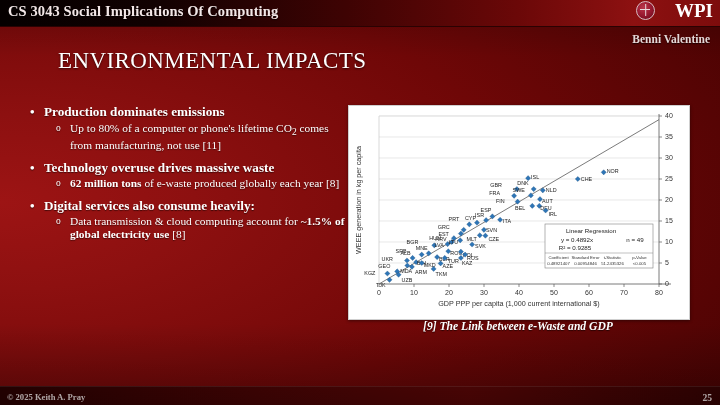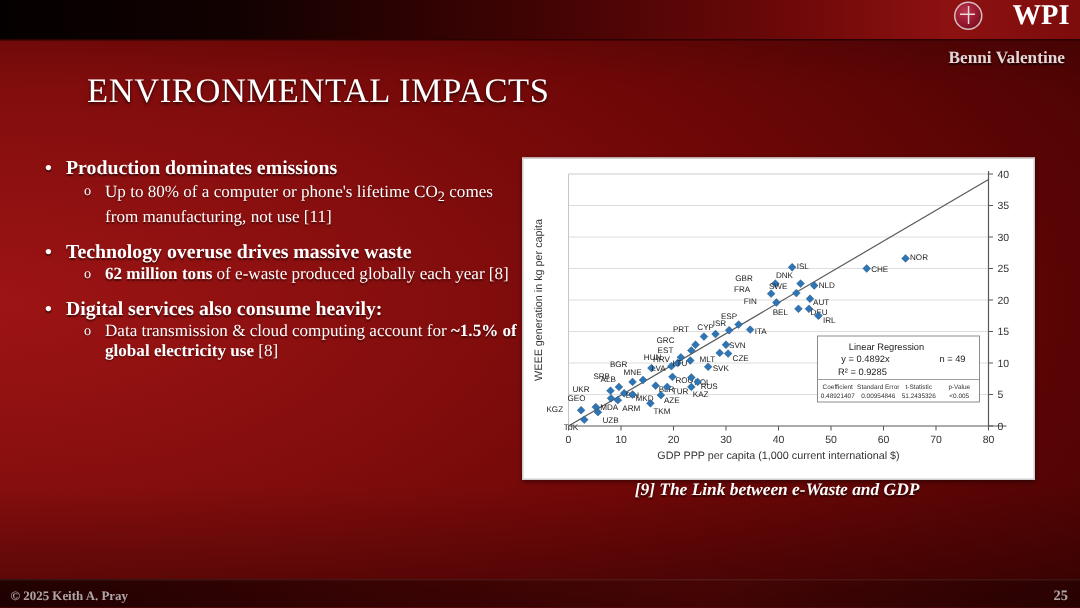--- a/index.html
+++ b/index.html
@@ -127,20 +127,21 @@
   .pt-lab{font-family:"Liberation Sans",sans-serif;font-size:5.4px;fill:#222222;}
   .reg-title{font-family:"Liberation Sans",sans-serif;font-size:6.2px;fill:#222222;}
   .reg-cell{font-family:"Liberation Sans",sans-serif;font-size:4.3px;fill:#333333;}
 </style>
 </head>
 <body>
 
 <div id="slide">
 
   <div id="header">
+    <div id="course-title">CS 3043 Social Implications Of Computing</div>
     <div id="brand">
       <div id="wpi-seal"></div>
       <div id="wpi-text">WPI</div>
     </div>
   </div>
 
   <div id="presenter">Benni Valentine</div>
 
   <div id="slide-title">ENVIRONMENTAL IMPACTS</div>
 

